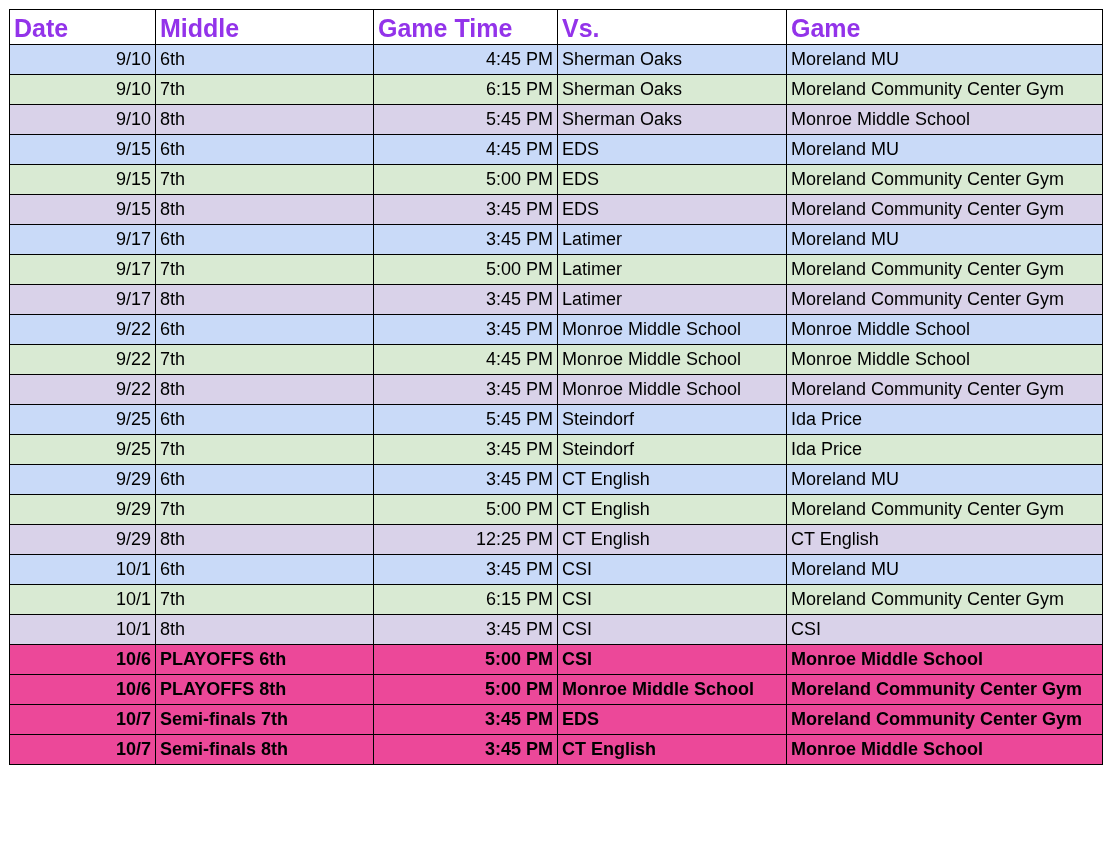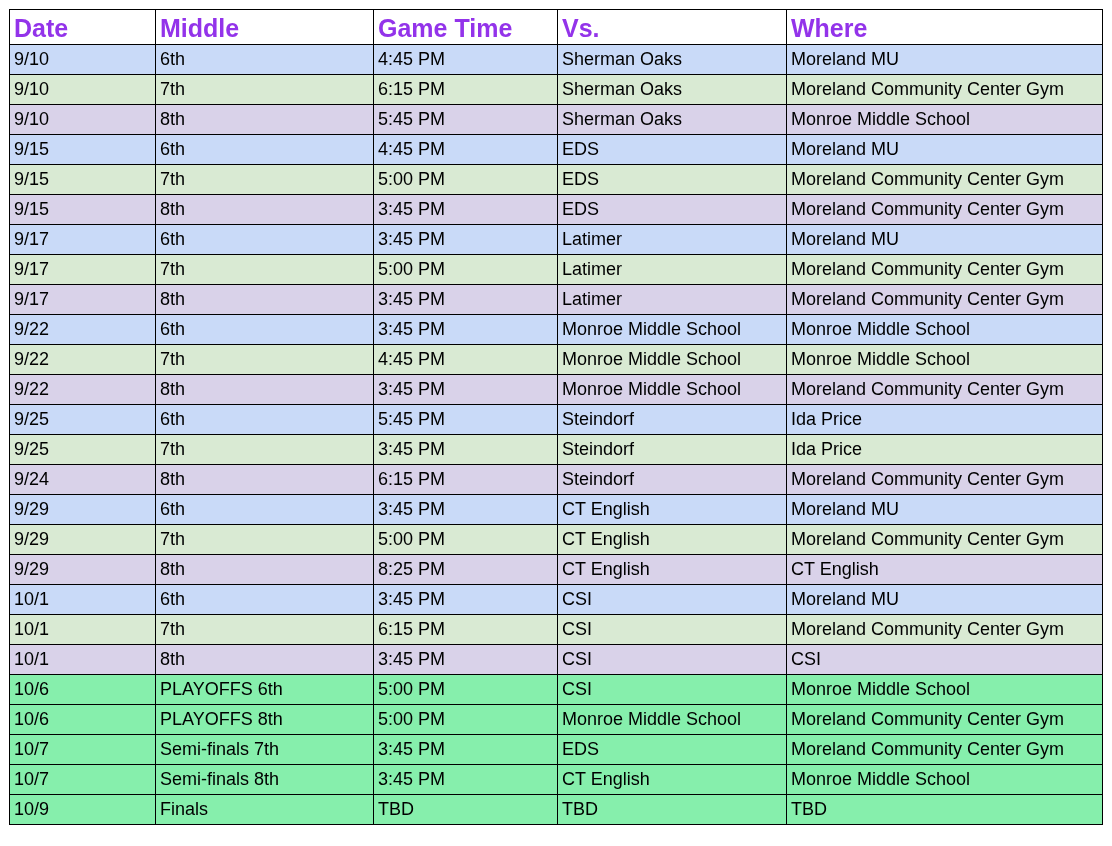--- a/index.html
+++ b/index.html
@@ -31,44 +31,44 @@
     vertical-align: bottom;
     padding-bottom: 1px;
     background: #ffffff;
   }
   table.sched td {
     height: 29px;
     font-size: 18px;
     color: #000000;
     vertical-align: middle;
   }
-  td.right { }
+  td.right { text-align: right; }
   tr.g6 td { background: #c9daf8; }
   tr.g7 td { background: #d9ead3; }
   tr.g8 td { background: #d9d2e9; }
-  tr.none td { background: #86efac; }
+  tr.none td { background: #ec4899; font-weight: bold; }
 </style>
 </head>
 <body>
 
 <table class="sched">
   <colgroup>
     <col class="c-date">
       <col class="c-grade">
       <col class="c-time">
       <col class="c-vs">
       <col class="c-where">
   </colgroup>
   <thead>
     <tr>
       <th>Date</th>
       <th>Middle</th>
       <th>Game Time</th>
       <th>Vs.</th>
-      <th>Where</th>
+      <th>Game</th>
     </tr>
   </thead>
   <tbody id="rows-body">
     <tr class="g6">
         <td class="right">9/10</td>
         <td>6th</td>
         <td class="right">4:45 PM</td>
         <td>Sherman Oaks</td>
         <td>Moreland MU</td>
       </tr>
@@ -156,45 +156,38 @@
         <td>Steindorf</td>
         <td>Ida Price</td>
       </tr>
     <tr class="g7">
         <td class="right">9/25</td>
         <td>7th</td>
         <td class="right">3:45 PM</td>
         <td>Steindorf</td>
         <td>Ida Price</td>
       </tr>
-    <tr class="g8">
-        <td class="right">9/24</td>
-        <td>8th</td>
-        <td class="right">6:15 PM</td>
-        <td>Steindorf</td>
-        <td>Moreland Community Center Gym</td>
-      </tr>
     <tr class="g6">
         <td class="right">9/29</td>
         <td>6th</td>
         <td class="right">3:45 PM</td>
         <td>CT English</td>
         <td>Moreland MU</td>
       </tr>
     <tr class="g7">
         <td class="right">9/29</td>
         <td>7th</td>
         <td class="right">5:00 PM</td>
         <td>CT English</td>
         <td>Moreland Community Center Gym</td>
       </tr>
     <tr class="g8">
         <td class="right">9/29</td>
         <td>8th</td>
-        <td class="right">8:25 PM</td>
+        <td class="right">12:25 PM</td>
         <td>CT English</td>
         <td>CT English</td>
       </tr>
     <tr class="g6">
         <td class="right">10/1</td>
         <td>6th</td>
         <td class="right">3:45 PM</td>
         <td>CSI</td>
         <td>Moreland MU</td>
       </tr>
@@ -232,22 +225,15 @@
         <td class="right">3:45 PM</td>
         <td>EDS</td>
         <td>Moreland Community Center Gym</td>
       </tr>
     <tr class="none">
         <td class="right">10/7</td>
         <td>Semi-finals 8th</td>
         <td class="right">3:45 PM</td>
         <td>CT English</td>
         <td>Monroe Middle School</td>
-      </tr>
-    <tr class="none">
-        <td class="right">10/9</td>
-        <td>Finals</td>
-        <td>TBD</td>
-        <td>TBD</td>
-        <td>TBD</td>
       </tr>
   </tbody>
 </table>
 
 </body></html>

